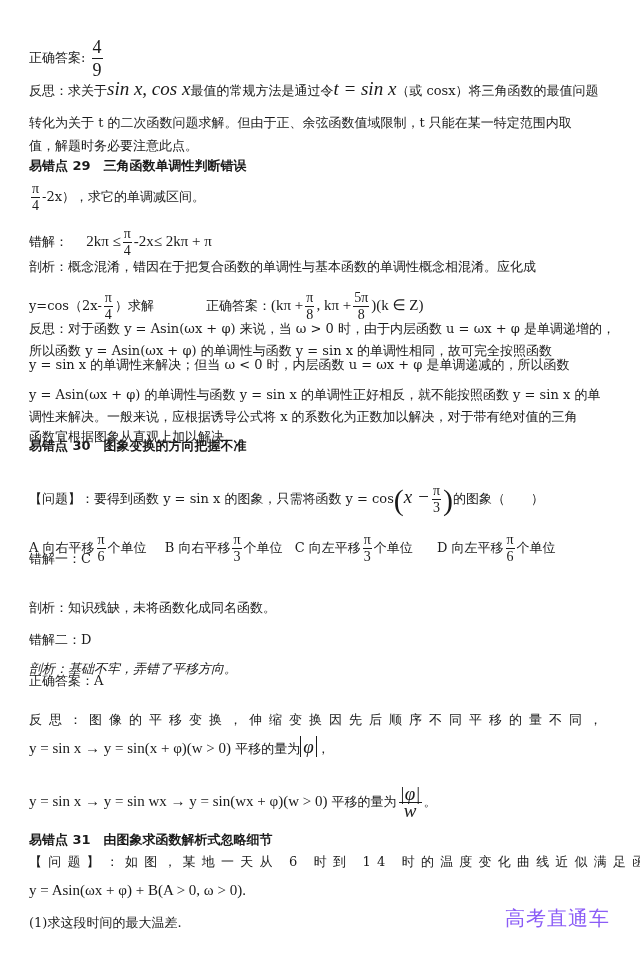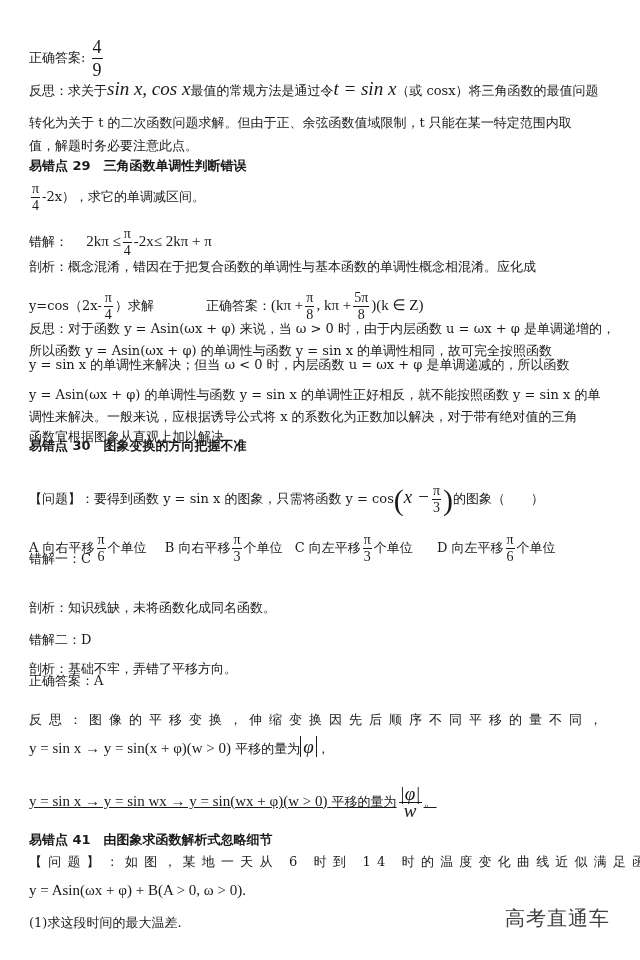--- a/index.html
+++ b/index.html
@@ -8,21 +8,21 @@
   .ln { position: absolute; left: 29px; white-space: nowrap; line-height: 18px; }
   .h { font-family: "DejaVu Sans", "Liberation Sans", sans-serif; font-weight: bold; font-size: 13px; }
   .m { font-family: "Liberation Serif", serif; font-style: italic; font-size: 19px; }
   .r { font-family: "Liberation Serif", serif; font-size: 15px; }
   .frac { display: inline-flex; flex-direction: column; align-items: center; vertical-align: middle;
           font-family: "Liberation Serif", serif; font-size: 14px; line-height: 16px; margin: 0 2px; }
   .frac .num { border-bottom: 1px solid #1a1a1a; padding: 0 1px; }
   .frac.big { font-size: 18px; line-height: 22px; }
   .paren { font-size: 30px; font-family: "Liberation Serif", serif; font-weight: 100; vertical-align: middle; }
   .watermark { position: absolute; left: 505px; top: 905px; font-family: "DejaVu Sans", "Liberation Sans", sans-serif;
-               font-size: 20px; color: #404040; letter-spacing: 1px; }
+               font-size: 20px; color: #8b5cf6; letter-spacing: 1px; }
   .spread { letter-spacing: 7px; }
   .abs { border-left: 1px solid #1a1a1a; border-right: 1px solid #1a1a1a; padding: 0 2px; }
 </style>
 </head>
 <body>
 
 <div class="ln" style="top:36px;">
   <span>正确答案:</span>
   <span class="frac big">
     <span class="num">4</span>
@@ -92,33 +92,33 @@
         <span>3</span>
       </span><span>个单位</span></span>
   <span style="margin-left:20px;"><span>D 向左平移</span><span class="frac">
         <span class="num">π</span>
         <span>6</span>
       </span><span>个单位</span></span>
 </div>
 <div class="ln" style="top:550px;">错解一：C</div>
 <div class="ln" style="top:599px;">剖析：知识残缺，未将函数化成同名函数。</div>
 <div class="ln" style="top:631px;">错解二：D</div>
-<div class="ln" style="top:660px;">剖析：基础不牢，弄错了平移方向。</div>
+<div class="ln" style="top:660px;font-style:italic;">剖析：基础不牢，弄错了平移方向。</div>
 <div class="ln" style="top:672px;">正确答案：A</div>
 <div class="ln spread" style="top:711px;">反思：图像的平移变换，伸缩变换因先后顺序不同平移的量不同，</div>
 <div class="ln" style="top:738px;">
   <span class="r">y = sin x → y = sin(x + φ)(w &gt; 0)</span>
   <span>平移的量为</span><span class="m abs">φ</span><span>，</span>
 </div>
-<div class="ln" style="top:786px;text-decoration:underline;">
+<div class="ln" style="top:786px;">
   <span class="r">y = sin x → y = sin wx → y = sin(wx + φ)(w &gt; 0)</span>
   <span>平移的量为</span><span class="frac">
       <span class="num m">|φ|</span>
       <span class="m">w</span>
     </span><span>。</span>
 </div>
 
-<div class="ln h" style="top:831px;">易错点 41　由图象求函数解析式忽略细节</div>
+<div class="ln h" style="top:831px;">易错点 31　由图象求函数解析式忽略细节</div>
 <div class="ln spread" style="top:853px;letter-spacing:6.2px;">【问题】：如图，某地一天从 6 时到 14 时的温度变化曲线近似满足函数</div>
 <div class="ln r" style="top:881px;">y = Asin(ωx + φ) + B(A &gt; 0, ω &gt; 0).</div>
 <div class="ln" style="top:914px;">(1)求这段时间的最大温差.</div>
 
 <div class="watermark">高考直通车</div>
 
 </body></html>

